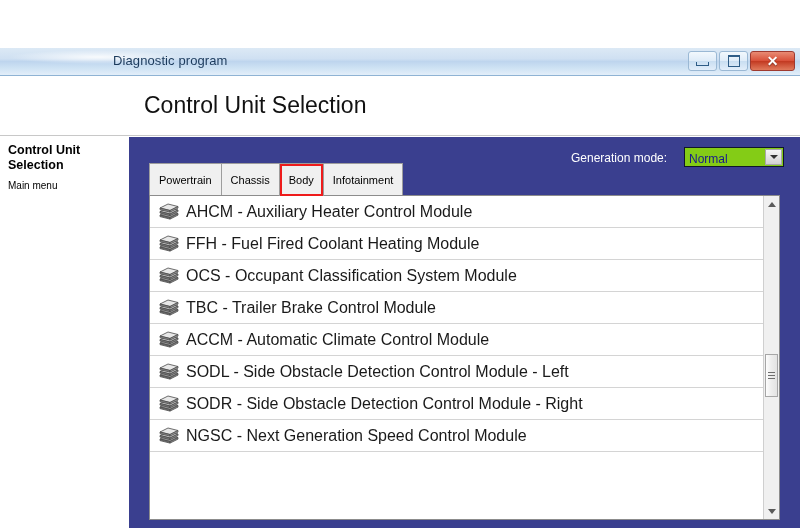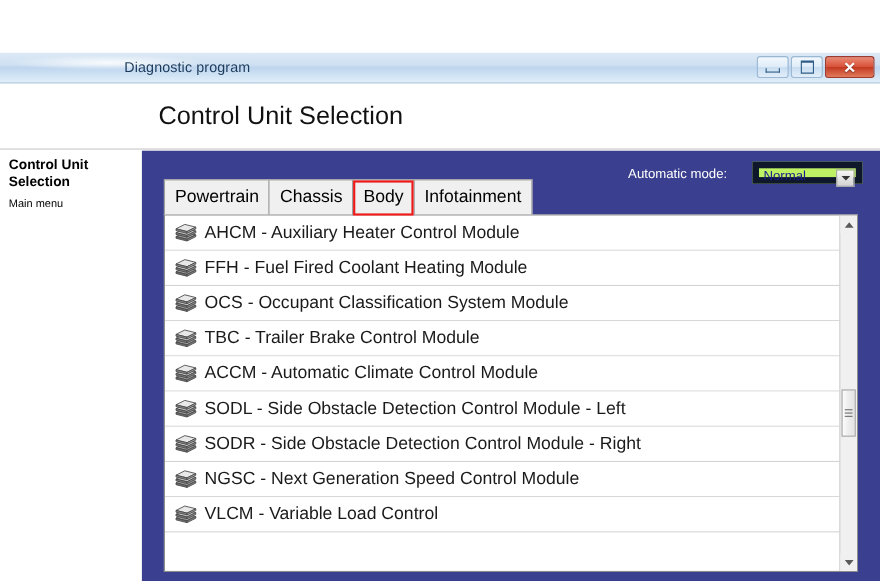--- a/index.html
+++ b/index.html
@@ -148,25 +148,25 @@
     position: absolute;
     left: 442px; top: 14px;
     font-size: 12px;
     color: #ffffff;
     white-space: nowrap;
   }
   .mode-select {
     position: absolute;
     left: 555px; top: 10px;
     width: 100px; height: 20px;
-    background: #bef264;
-    border: 6px solid #0f172a;
-    box-sizing: border-box;
-    display: flex;
-    align-items: flex-start;
+    background: #84cc16;
+    border: 1px solid #0f172a;
+    box-sizing: border-box;
+    display: flex;
+    align-items: flex-end;
   }
   .mode-value {
     padding-left: 4px;
     font-size: 12px;
     color: #1a1a8c;
     white-space: nowrap;
   }
   .mode-arrow {
     position: absolute;
     right: 1px; top: 1px;
@@ -189,21 +189,21 @@
   .tabs {
     position: absolute;
     left: 20px; top: 38px;
     height: 21px;
     display: flex;
     align-items: flex-end;
   }
   .tab {
     height: 20px;
     padding: 16px 9px;
-    font-size: 16px;
+    font-size: 11px;
     color: #000000;
     background: #f0f0f0;
     border: 1px solid #9d9d9d;
     border-bottom: none;
     box-sizing: border-box;
     display: flex;
     align-items: center;
     white-space: nowrap;
     margin-right: -1px;
     position: relative;
@@ -382,21 +382,21 @@
     <div class="page-title">Control Unit Selection</div>
   </div>
 
   <div class="sidebar">
     <div class="side-title">Control Unit Selection</div>
     <div class="side-link">Main menu</div>
   </div>
 
   <div class="panel">
 
-    <div class="mode-label">Automatic mode:</div>
+    <div class="mode-label">Generation mode:</div>
 
     <div class="mode-select">
       <span class="mode-value">Normal</span>
       <span class="mode-arrow">
         <span class="caret-down"></span>
       </span>
     </div>
 
     <div class="tabs">
       <div class="tab">
@@ -536,36 +536,20 @@
                   <path d="M12 15.5 L12 17.1 L20 13.1 L20 11.5 Z" fill="#858585"></path>
                   <path d="M2 9.5 L10 5.5 L20 8 L12 12 Z" fill="#c6c6c6"></path>
                   <path d="M2 9.5 L2 11.1 L12 13.6 L12 12 Z" fill="#7d7d7d"></path>
                   <path d="M12 12 L12 13.6 L20 9.6 L20 8 Z" fill="#959595"></path>
                   <path d="M2 6 L10 2 L20 4.5 L12 8.5 Z" fill="#e8e8e8"></path>
                   <path d="M2 6 L2 7.6 L12 10.1 L12 8.5 Z" fill="#8c8c8c"></path>
                   <path d="M12 8.5 L12 10.1 L20 6.1 L20 4.5 Z" fill="#a6a6a6"></path>
                 </g>
               </svg></span>
             <span class="item-label">NGSC - Next Generation Speed Control Module</span>
-          </div>
-          <div class="list-item">
-            <span class="module-icon"><svg width="22" height="20" viewBox="0 0 22 20" xmlns="http://www.w3.org/2000/svg">
-                <g stroke="#4a4a4a" stroke-width="0.8" stroke-linejoin="round">
-                  <path d="M2 13 L10 9 L20 11.5 L12 15.5 Z" fill="#9c9c9c"></path>
-                  <path d="M2 13 L2 14.6 L12 17.1 L12 15.5 Z" fill="#6f6f6f"></path>
-                  <path d="M12 15.5 L12 17.1 L20 13.1 L20 11.5 Z" fill="#858585"></path>
-                  <path d="M2 9.5 L10 5.5 L20 8 L12 12 Z" fill="#c6c6c6"></path>
-                  <path d="M2 9.5 L2 11.1 L12 13.6 L12 12 Z" fill="#7d7d7d"></path>
-                  <path d="M12 12 L12 13.6 L20 9.6 L20 8 Z" fill="#959595"></path>
-                  <path d="M2 6 L10 2 L20 4.5 L12 8.5 Z" fill="#e8e8e8"></path>
-                  <path d="M2 6 L2 7.6 L12 10.1 L12 8.5 Z" fill="#8c8c8c"></path>
-                  <path d="M12 8.5 L12 10.1 L20 6.1 L20 4.5 Z" fill="#a6a6a6"></path>
-                </g>
-              </svg></span>
-            <span class="item-label">VLCM - Variable Load Control</span>
           </div>
         </div>
 
       <div class="scrollbar">
         <div class="sb-btn up">
           <span class="sb-arrow-up"></span>
         </div>
         <div class="sb-thumb">
           <span class="sb-grip">
               <i></i>

